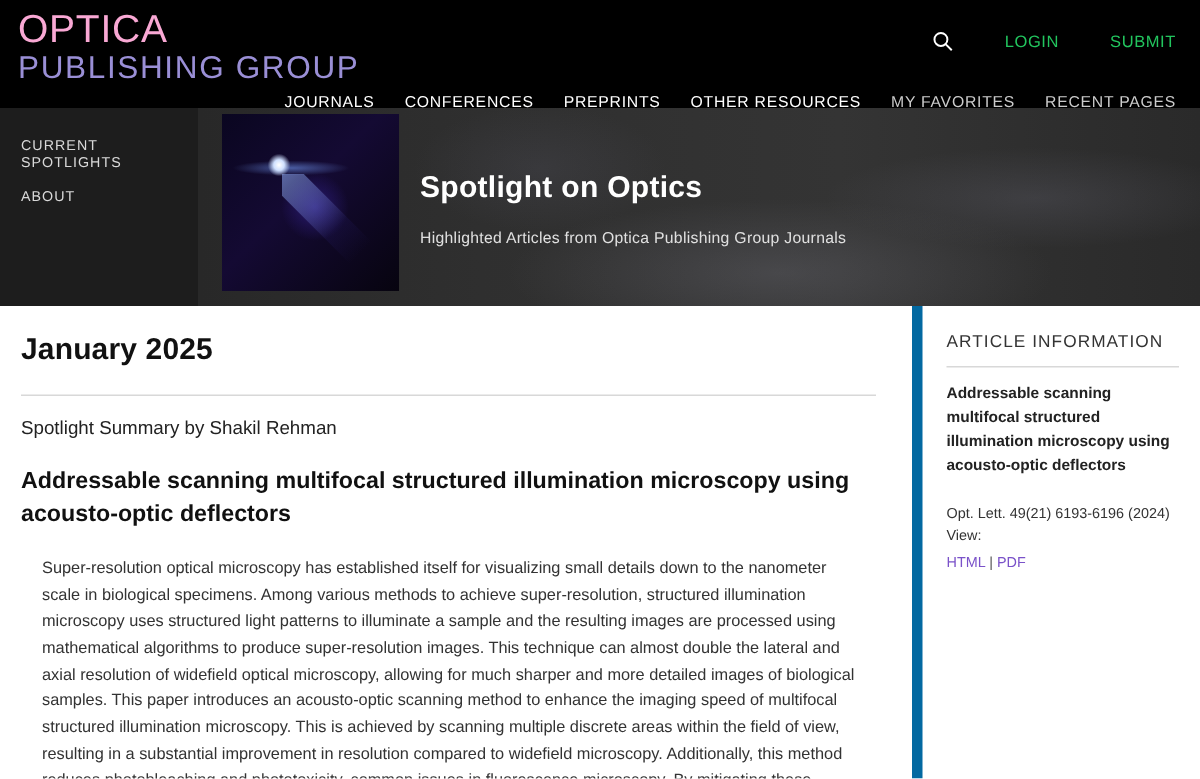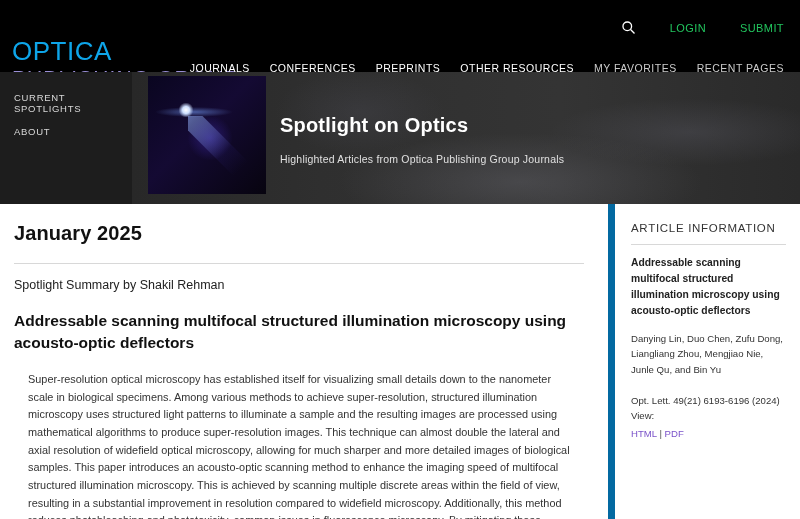--- a/index.html
+++ b/index.html
@@ -19,23 +19,22 @@
     padding: 10px 18px 0 14px;
   }
   .brand {
     position: absolute;
     left: 12px; top: 6px;
     line-height: 1.0;
   }
   .brand .line1 {
     font-size: 26px;
     letter-spacing: 0.5px;
-    color: #0ea5e9;
+    color: #f9a8d4;
     font-weight: 400;
-    margin-top: 32px;
   }
   .brand .line2 {
     font-size: 21px;
     letter-spacing: 1.1px;
     color: #9a8fd6;
     font-weight: 400;
     margin-top: 3px;
   }
   .top-right {
     position: absolute;
@@ -276,21 +275,20 @@
       <hr class="hr">
       <div class="summary-by">Spotlight Summary by Shakil Rehman</div>
       <div class="article-title">Addressable scanning multifocal structured illumination microscopy using acousto-optic deflectors</div>
       <div class="abstract">Super-resolution optical microscopy has established itself for visualizing small details down to the nanometer scale in biological specimens. Among various methods to achieve super-resolution, structured illumination microscopy uses structured light patterns to illuminate a sample and the resulting images are processed using mathematical algorithms to produce super-resolution images. This technique can almost double the lateral and axial resolution of widefield optical microscopy, allowing for much sharper and more detailed images of biological samples. This paper introduces an acousto-optic scanning method to enhance the imaging speed of multifocal structured illumination microscopy. This is achieved by scanning multiple discrete areas within the field of view, resulting in a substantial improvement in resolution compared to widefield microscopy. Additionally, this method reduces photobleaching and phototoxicity, common issues in fluorescence microscopy. By mitigating these adverse effects, the acousto-optic scanning method holds promise for visualizing structures in live cells.</div>
     </div>
 
     <div class="rail">
       <div class="rail-heading">ARTICLE INFORMATION</div>
       <hr class="rail-sep">
       <div class="rail-title">Addressable scanning multifocal structured illumination microscopy using acousto-optic deflectors</div>
-      <div class="rail-authors">Danying Lin, Duo Chen, Zufu Dong, Liangliang Zhou, Mengjiao Nie, Junle Qu, and Bin Yu</div>
       <div class="rail-cite">Opt. Lett. 49(21) 6193-6196 (2024) View:</div>
       <div class="rail-links">
         <a href="#">HTML</a>
         <span class="divider">|</span>
         <a href="#">PDF</a>
       </div>
     </div>
 
   </div>
 </div>

